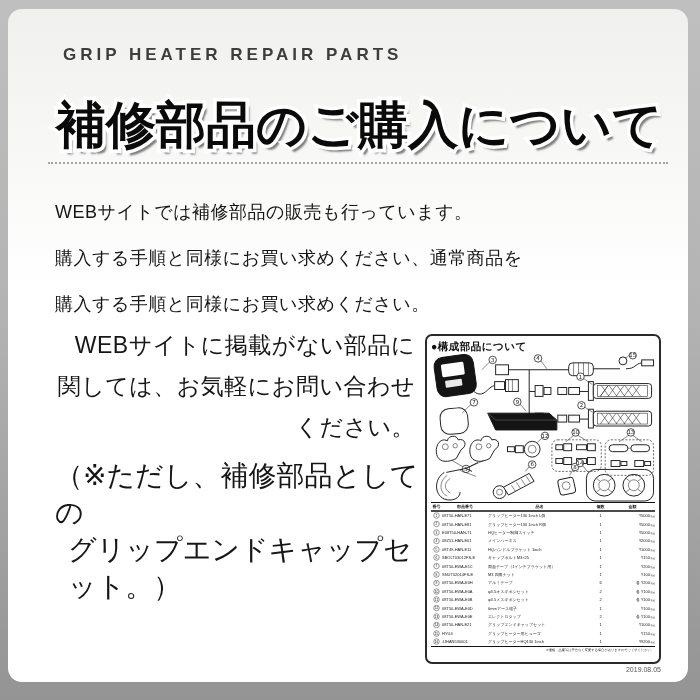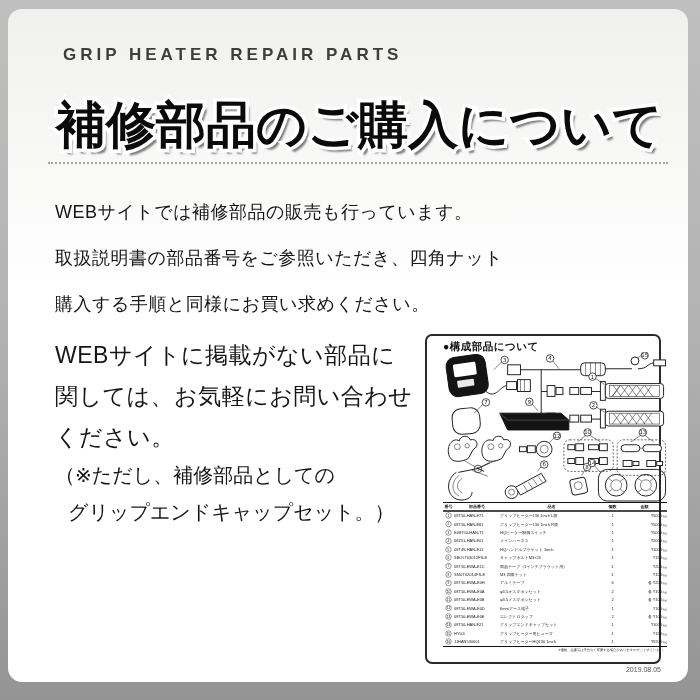--- a/index.html
+++ b/index.html
@@ -31,34 +31,34 @@
   .big-title .t-fill{position:absolute;left:0;top:0;color:#0a0a0a;}
   .dotted-sep{
     position:absolute;left:40px;top:153px;width:620px;height:0;
     border-top:2px dotted #a4a4a4;
   }
   .intro{
     position:absolute;left:47px;top:180px;width:620px;
     font-size:18px;line-height:46px;color:#161616;font-weight:500;letter-spacing:0.5px;
   }
   .side-note{
-    position:absolute;left:47px;top:326px;width:360px;
-    font-size:23px;line-height:41px;color:#161616;font-weight:500;letter-spacing:0.5px;
+    position:absolute;left:47px;top:316px;width:360px;
+    font-size:23px;line-height:41px;color:#161616;font-weight:500;letter-spacing:0.5px;text-align:right;
   }
   .paren-note{
     position:absolute;left:47px;top:448px;width:370px;
-    font-size:20px;line-height:37px;color:#161616;font-weight:500;
+    font-size:28px;line-height:37px;color:#161616;font-weight:500;
   }
   .paren-note .indent{padding-left:13px;}
 
   
   .figure-box{
     position:absolute;left:417px;top:325px;width:236px;height:330px;
     background:#fff;border:2px solid #2b2b2b;border-radius:7px;
-    box-sizing:border-box;padding:4px 4px 2px 16px;
+    box-sizing:border-box;padding:4px 4px 2px 4px;
   }
   .figure-heading{font-size:10.5px;font-weight:800;color:#111;letter-spacing:0.5px;line-height:12px;}
   .diagram-svg{display:block;width:226px;height:150px;}
   .table-scale{width:448px;transform:scale(0.5);transform-origin:0 0;}
   table.parts-table{width:448px;border-collapse:collapse;table-layout:fixed;color:#1c1c1c;}
   table.parts-table th{
     font-size:8px;font-weight:700;padding:2px 0;
     border-top:2px solid #111;border-bottom:2px solid #111;
   }
   table.parts-table td{font-size:8px;height:16.8px;padding:0;vertical-align:middle;white-space:nowrap;overflow:hidden;}
@@ -95,21 +95,21 @@
 
     <h1 class="big-title">
       <span class="t-outline">補修部品のご購入について</span>
       <span class="t-fill">補修部品のご購入について</span>
     </h1>
 
     <div class="dotted-sep"></div>
 
     <div class="intro">
       <div>WEBサイトでは補修部品の販売も行っています。</div>
-      <div>取扱説明書の部品番号をご参照いただき、四角ナット</div>
+      <div>購入する手順と同様にお買い求めください、通常商品を</div>
       <div>購入する手順と同様にお買い求めください。</div>
     </div>
 
     <div class="side-note">
       <div>WEBサイトに掲載がない部品に</div>
       <div>関しては、お気軽にお問い合わせ</div>
       <div>ください。</div>
     </div>
 
     <div class="paren-note">

